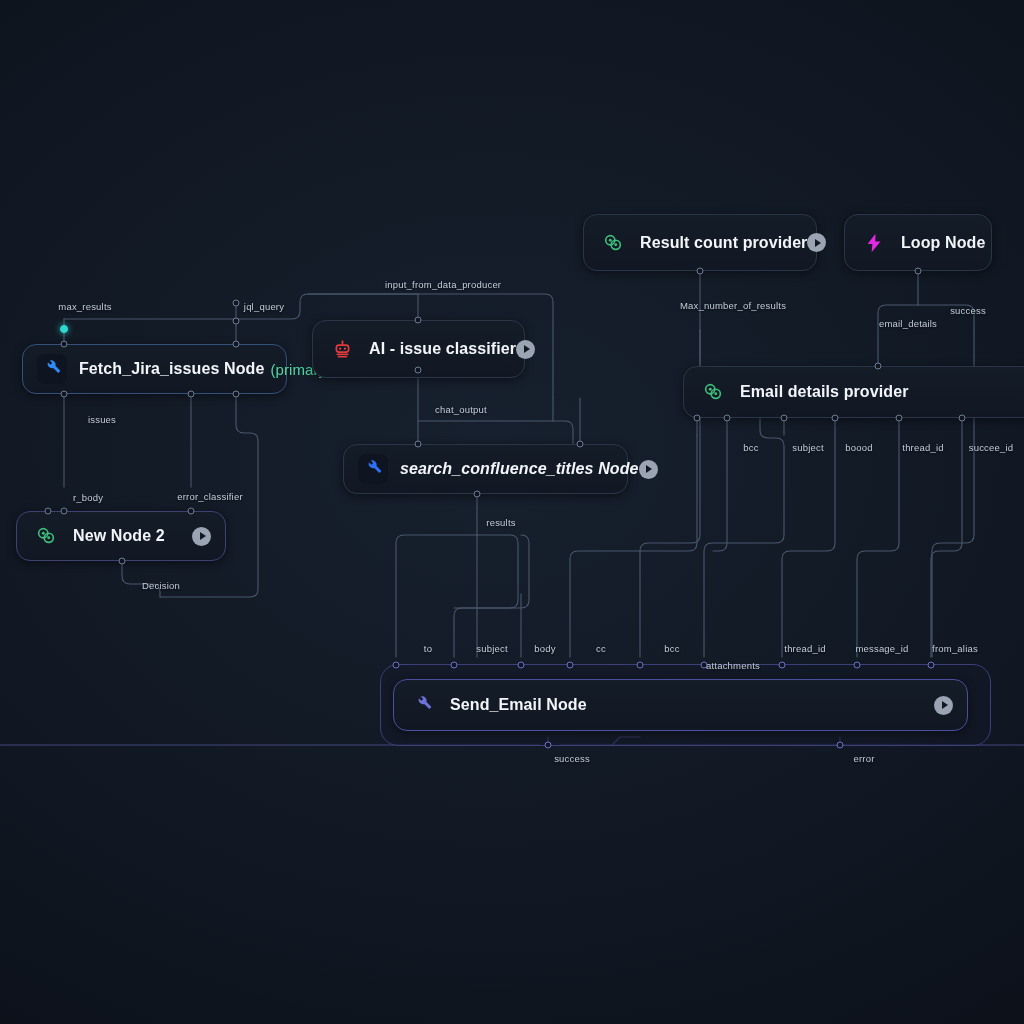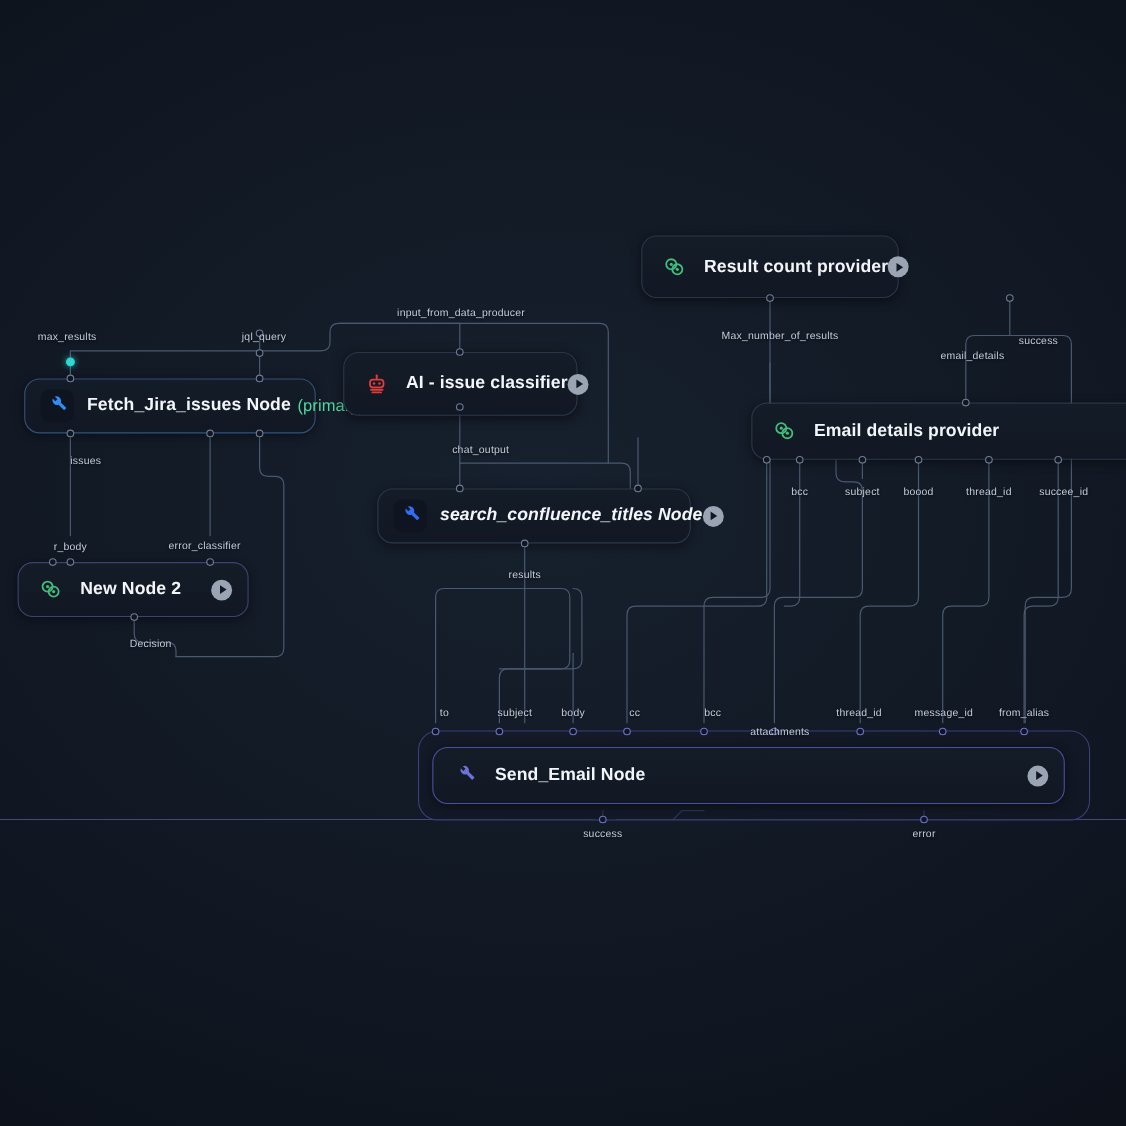--- a/index.html
+++ b/index.html
@@ -108,20 +108,21 @@
   
   .plabel {
     position: absolute;
     color: #c3ccd8;
     font-size: 9.5px;
     letter-spacing: .2px;
     white-space: nowrap;
     transform: translateX(-50%);
     text-shadow: 0 1px 2px #0b1018;
     line-height: 11px;
+    margin-left: 24px;
   }
   .plabel.wrap {
     white-space: normal;
     width: 88px;
     text-align: center;
   }
 </style>
 </head>
 <body>
 
@@ -270,20 +271,28 @@
         <circle cx="15" cy="14" r="5" fill="none" stroke="#3fbd7a" stroke-width="1.8"></circle>
         <circle cx="15" cy="14" r="1.6" fill="#3fbd7a"></circle>
       </svg>
     </span>
     <span class="title">Result count provider</span>
     <span class="run-btn"></span>
   </div>
   <div class="port" style="left:700px; top:271px;"></div>
   <div class="plabel wrap" style="left:700px; top:300px;">Max_number_of_results</div>
 
+  <div class="node" style="left:844px; top:214px; width:148px; height:57px;">
+    <span class="icon-box">
+      <svg width="22" height="22" viewBox="0 0 24 24" aria-hidden="true">
+        <path d="M13.6 2L5 13.2h5.2L9.4 22 19 10.4h-5.6z" fill="#e627e6"></path>
+      </svg>
+    </span>
+    <span class="title">Loop Node</span>
+  </div>
   <div class="port" style="left:918px; top:271px;"></div>
   <div class="plabel" style="left:944px; top:305px;">success</div>
   <div class="plabel" style="left:884px; top:318px;">email_details</div>
 
   <div class="node" style="left:683px; top:366px; width:360px; height:52px;">
     <span class="icon-box">
       <svg width="22" height="22" viewBox="0 0 24 24" aria-hidden="true">
         <circle cx="9" cy="9" r="5" fill="none" stroke="#3fbd7a" stroke-width="1.8"></circle>
         <circle cx="9" cy="9" r="1.6" fill="#3fbd7a"></circle>
         <circle cx="15" cy="14" r="5" fill="none" stroke="#3fbd7a" stroke-width="1.8"></circle>

